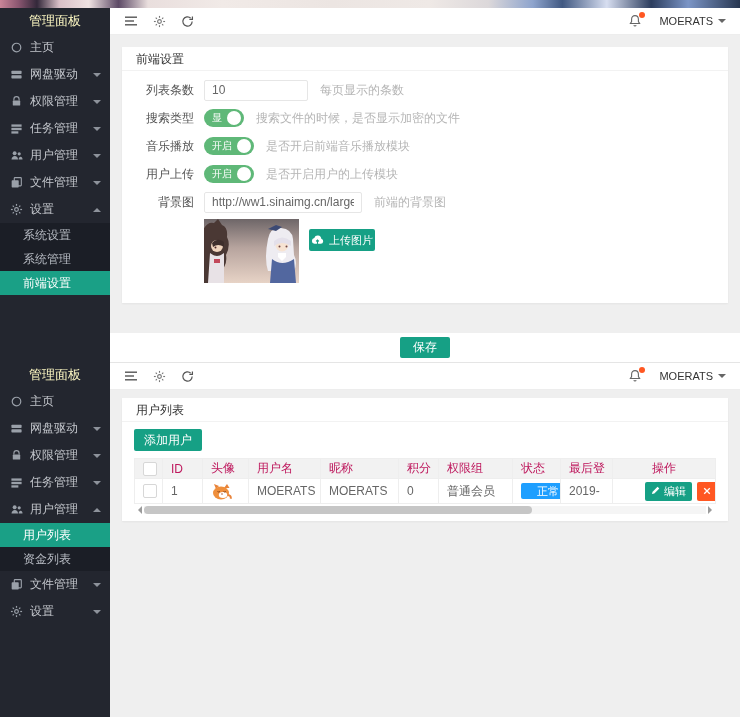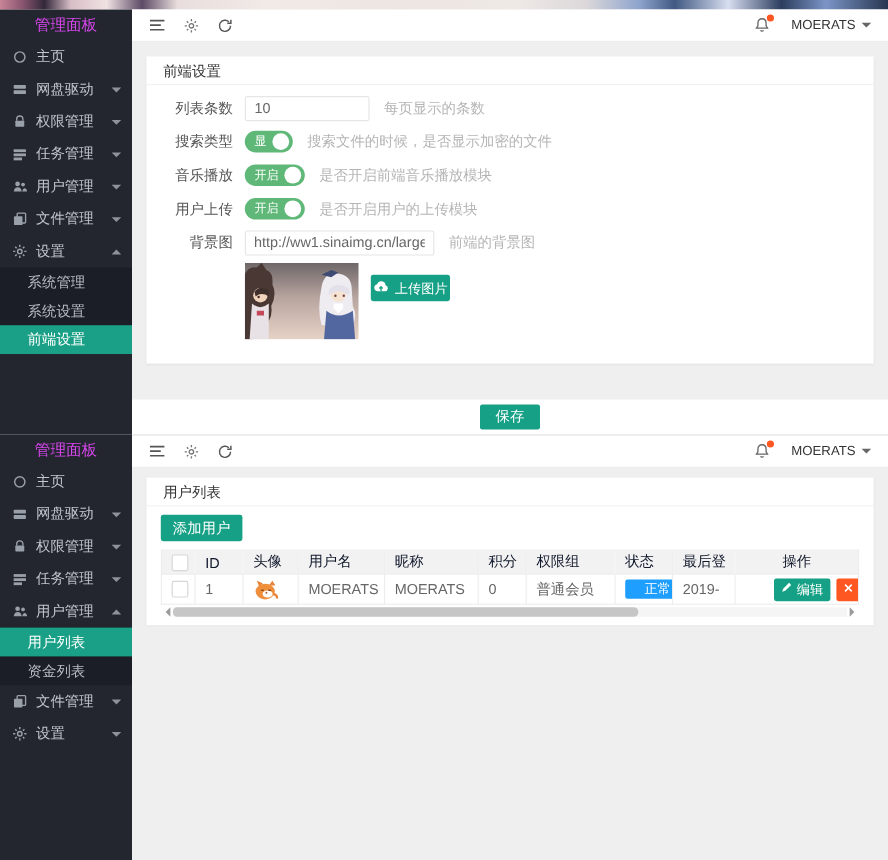--- a/index.html
+++ b/index.html
@@ -9,21 +9,21 @@
   
   .page { display:flex; flex-direction:column; }
   .page1 { height:362px; }
   .page2 { height:355px; }
   .bg-strip { height:8px; flex-shrink:0;
     background:linear-gradient(90deg,#c98598 0%,#8a5670 2.5%,#33283a 5%,#d9bfc7 8%,#efe2e2 12%,#5d4a66 16%,#e9dedd 20%,#f1eae7 30%,#ece5e2 45%,#efe9e6 58%,#dcd8da 66%,#8ea4cd 72%,#415982 76%,#d7def0 82%,#2c3d5e 88%,#7b95c6 93%,#273650 100%); }
   .page-body { flex:1; display:flex; min-height:0; }
 
   
   .sidebar { width:110px; flex-shrink:0; background:#23262f; color:#c3c6cc; overflow:hidden; }
-  .sb-title { height:26px; line-height:26px; text-align:center; color:#d946ef; font-size:13px; }
+  .sb-title { height:26px; line-height:26px; text-align:center; color:#fef9c3; font-size:13px; }
   .sb-item { height:27px; display:flex; align-items:center; padding:0 9px; cursor:pointer; }
   .sbicon { width:14px; height:14px; margin-right:7px; color:#9aa0a9; display:flex; align-items:center; justify-content:center; flex-shrink:0; }
   .sb-label { flex:1; font-size:12px; white-space:nowrap; overflow:hidden; }
   .caret-down { width:0; height:0; border:4px solid transparent; border-top-color:#8d929b; margin-top:4px; }
   .caret-up { width:0; height:0; border:4px solid transparent; border-bottom-color:#8d929b; margin-bottom:4px; }
   .submenu { background:#1b1e26; }
   .sb-sub { height:24px; line-height:24px; padding-left:23px; color:#b7bbc3; font-size:12px; cursor:pointer; white-space:nowrap; }
   .sb-sub.active { background:#1aa086; color:#fff; }
 
   
@@ -60,21 +60,21 @@
   .upload-btn { display:inline-flex; align-items:center; gap:5px; background:#16a085; color:#fff; border:none; height:22px; padding:0 2px; font-size:11px; border-radius:2px; margin:10px 0 0 10px; cursor:pointer; }
 
   .save-strip { height:29px; background:#fff; display:flex; align-items:center; justify-content:center; flex-shrink:0; }
   .save-btn { background:#16a085; color:#fff; border:none; height:21px; padding:0 13px; font-size:12px; border-radius:2px; cursor:pointer; }
 
   
   .card-body { padding:5px 12px 6px; }
   .add-btn { background:#16a085; color:#fff; border:none; height:22px; padding:0 10px; font-size:12px; border-radius:2px; margin:2px 0 7px; cursor:pointer; }
   table.usr { width:100%; border-collapse:collapse; table-layout:fixed; font-size:12px; color:#666; }
   .usr th, .usr td { border:1px solid #eee; padding:0 8px; text-align:left; font-weight:normal; white-space:nowrap; overflow:hidden; }
-  .usr th { background:#f2f2f2; color:#0f172a; height:20px; }
+  .usr th { background:#f2f2f2; color:#be185d; height:20px; }
   .usr td { height:25px; }
   .cb { width:14px; height:14px; background:#fff; border:1px solid #d7d7d7; border-radius:2px; display:inline-block; vertical-align:middle; cursor:pointer; }
   .badge { display:inline-block; background:#1e9fff; color:#fff; font-size:11px; line-height:16px; padding:0 16px; border-radius:2px; }
   .opcell { text-align:center !important; }
   .opbtn { display:inline-flex; align-items:center; gap:4px; border:none; color:#fff; font-size:11px; height:19px; padding:0 6px; border-radius:2px; cursor:pointer; vertical-align:middle; }
   .btn-edit { background:#16a085; margin-right:5px;margin-left:24px; }
   .btn-del { background:#ff5722; }
   .hscroll { display:flex; align-items:center; height:10px; margin-top:1px; }
   .hs-arrow-l { width:0; height:0; border:4px solid transparent; border-right-color:#9b9b9b; cursor:pointer; }
   .hs-arrow-r { width:0; height:0; border:4px solid transparent; border-left-color:#9b9b9b; cursor:pointer; margin-left:auto; }
@@ -168,22 +168,22 @@
                   <line x1="2.9" y1="11.1" x2="4.2" y2="9.8"></line>
                   <line x1="9.8" y1="4.2" x2="11.1" y2="2.9"></line>
                 </g>
               </svg>
             </span>
           <span class="sb-label">设置</span>
           <span class="caret-up"></span>
         </div>
 
         <div class="submenu">
+          <div class="sb-sub">系统设置</div>
           <div class="sb-sub">系统管理</div>
-          <div class="sb-sub">系统设置</div>
           <div class="sb-sub active">前端设置</div>
         </div>
       </aside>
 
       <div class="main">
         <header class="topbar">
           <span class="tbicon">
               <svg width="14" height="14" viewBox="0 0 14 14">
                 <g stroke="#555" stroke-width="1.4">
                   <line x1="1" y1="3.2" x2="13" y2="3.2"></line>

